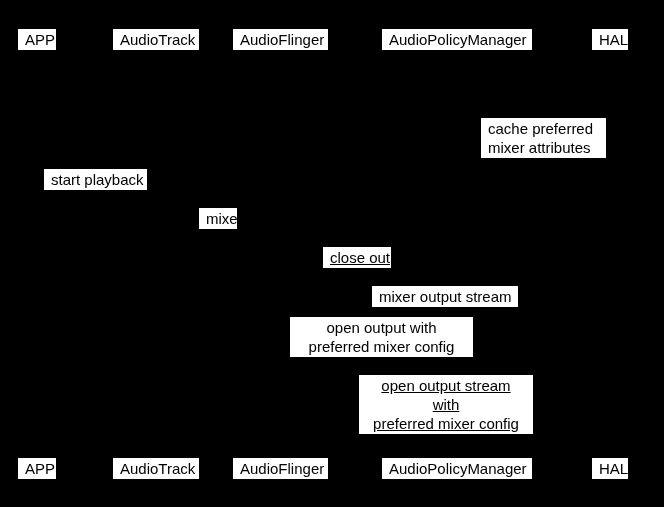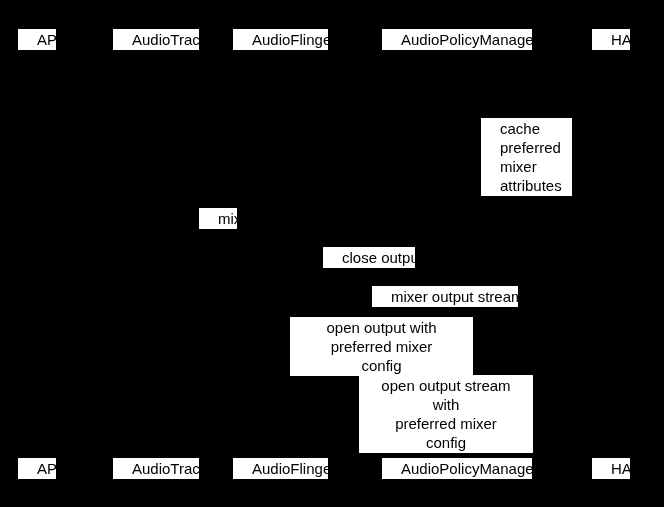--- a/index.html
+++ b/index.html
@@ -18,21 +18,21 @@
   }
   .participant,
   .message {
     position: absolute;
     background: #ffffff;
     color: #000000;
     font-family: "Liberation Sans", sans-serif;
     font-size: 15px;
     line-height: 19px;
     white-space: pre;
-    padding: 1px 19px;
+    padding: 1px 7px;
     box-sizing: border-box;
   }
   .participant {
     font-size: 15px;
   }
   .message.ml {
     white-space: pre-line;
   }
   .align-center { text-align: center; }
   .align-left   { text-align: left; }
@@ -70,34 +70,35 @@
 
   <div class="arrow" style="left:36px;  top:94px;  width:421px;"></div>
   <div class="arrow" style="left:36px;  top:191px; width:120px;"></div>
   <div class="arrow" style="left:156px; top:230px; width:124px;"></div>
   <div class="arrow" style="left:280px; top:269px; width:177px;"></div>
   <div class="arrow" style="left:457px; top:308px; width:153px;"></div>
   <div class="arrow" style="left:280px; top:357px; width:177px;"></div>
   <div class="arrow" style="left:457px; top:417px; width:153px;"></div>
 
 
-  <div class="message ml align-left" style="left:481px; top:118px; width:91px;">cache preferred
+  <div class="message ml align-left" style="left:481px; top:118px; width:125px;">cache preferred
 mixer attributes</div>
 
+  <div class="message align-center" style="left:44px;  top:169px; width:103px;">start playback</div>
 
   <div class="message align-center" style="left:199px; top:208px; width:38px;">mixer</div>
 
-  <div class="message align-center" style="left:323px; top:247px; width:92px;">close output</div>
+  <div class="message align-center" style="left:323px; top:247px; width:68px;text-decoration:underline;">close output</div>
 
   <div class="message align-center" style="left:372px; top:286px; width:146px;">mixer output stream</div>
 
   <div class="message ml align-center" style="left:290px; top:317px; width:183px;">open output with
 preferred mixer config</div>
 
-  <div class="message ml align-center" style="left:359px; top:375px; width:174px;">open output stream with
+  <div class="message ml align-center" style="left:359px; top:375px; width:174px;text-decoration:underline;">open output stream with
 preferred mixer config</div>
 
   <div class="participant align-center" style="left:18px;  top:458px; width:38px;">APP</div>
 
   <div class="participant align-center" style="left:113px; top:458px; width:86px;">AudioTrack</div>
 
   <div class="participant align-center" style="left:233px; top:458px; width:95px;">AudioFlinger</div>
 
   <div class="participant align-center" style="left:382px; top:458px; width:150px;">AudioPolicyManager</div>
 

